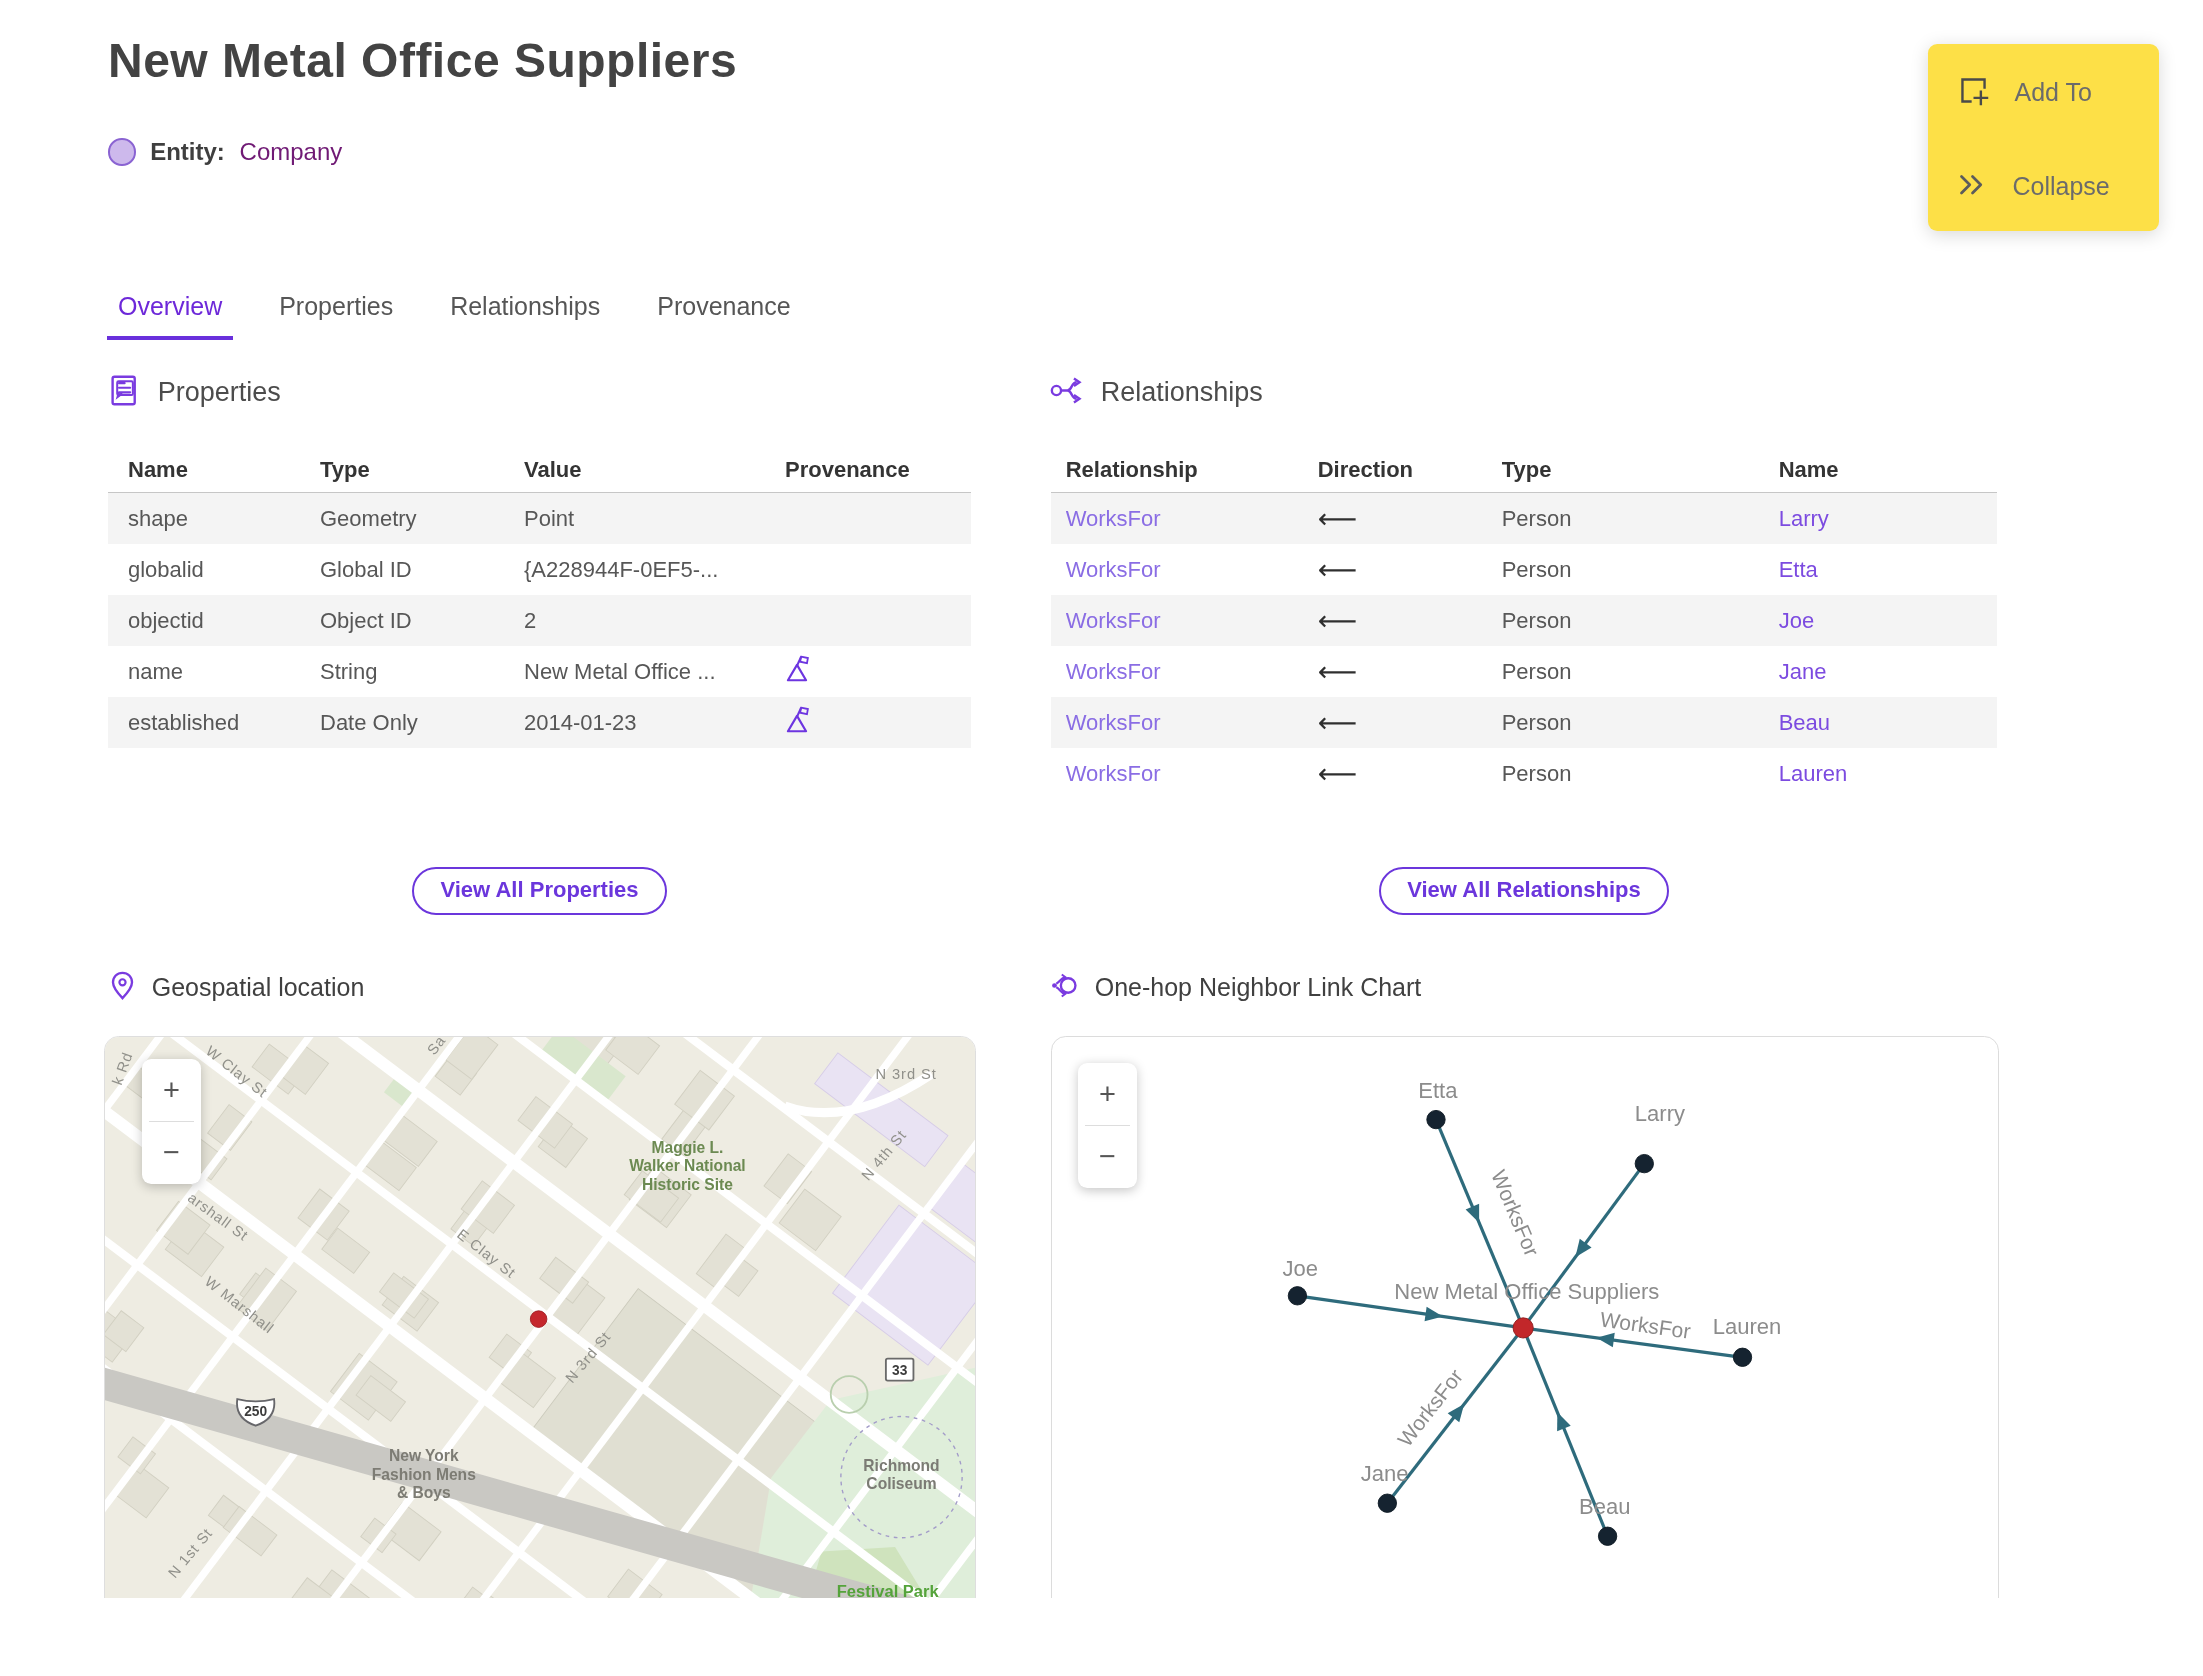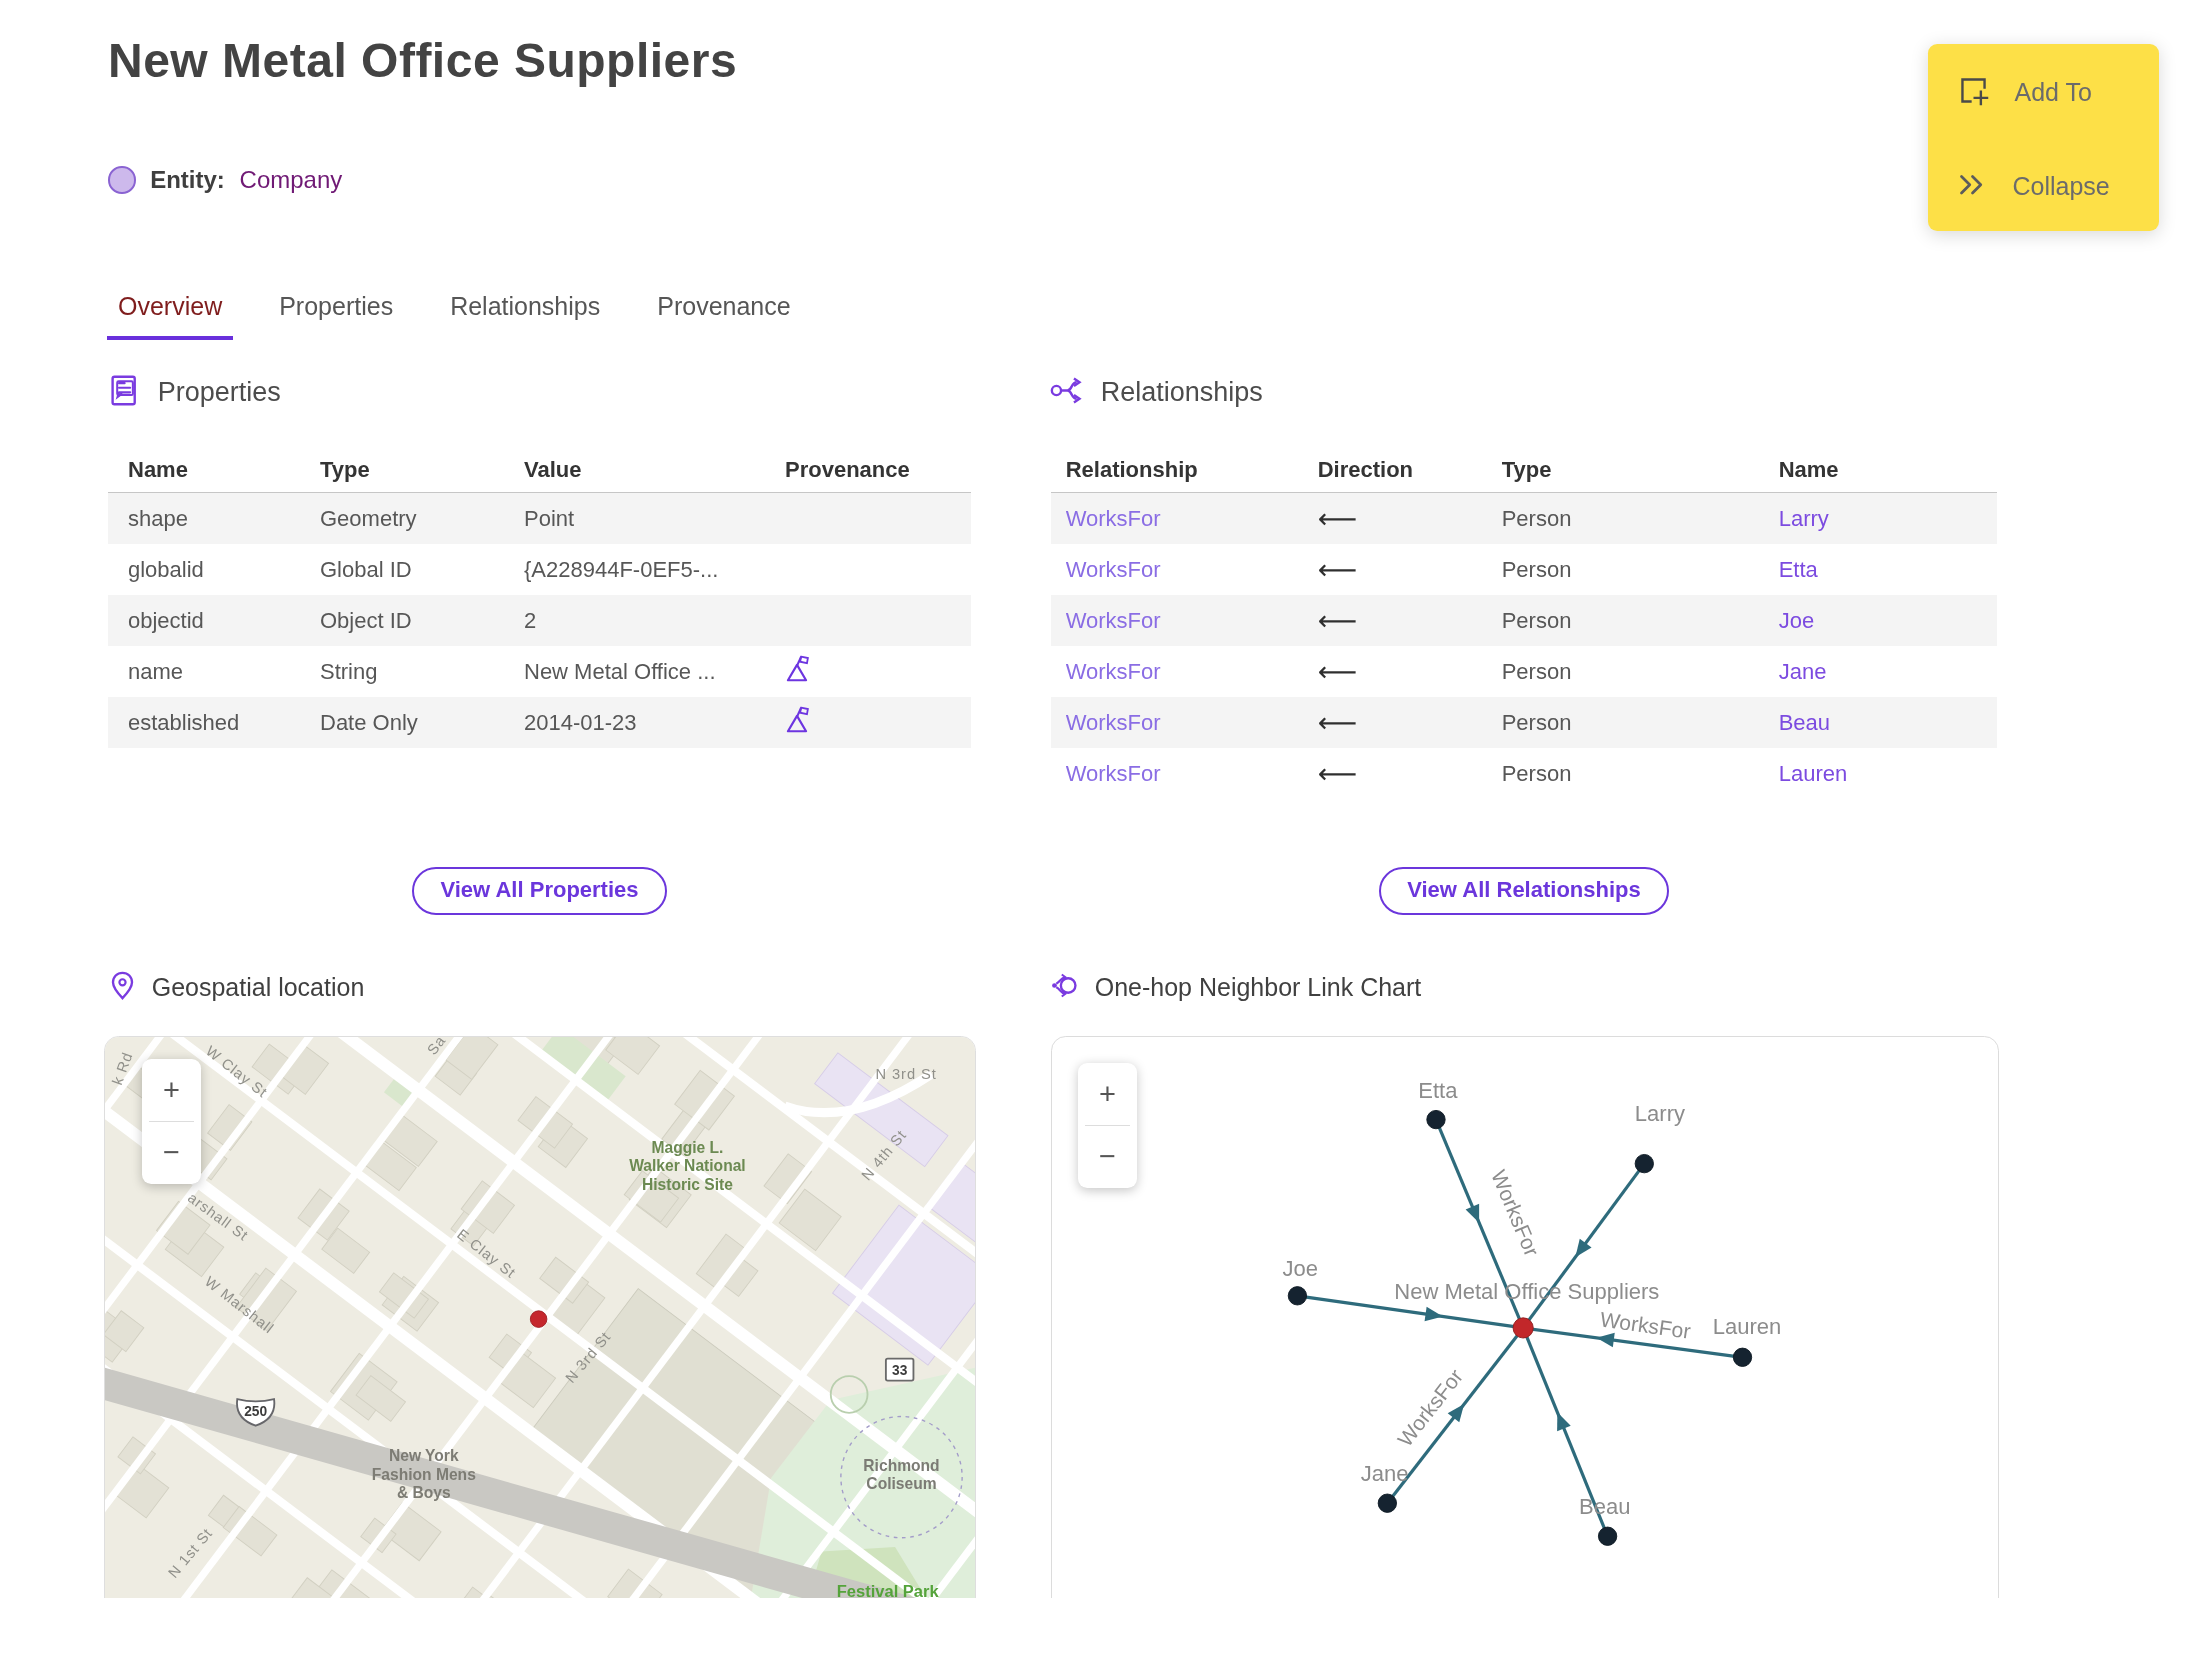--- a/index.html
+++ b/index.html
@@ -1,37 +1,37 @@
 <!DOCTYPE html>
 <html style="font-size:14.7px"><head>
 <meta charset="utf-8">
 <style>
   html,body{margin:0;padding:0;background:#ffffff;}
   .page{position:relative;width:2204px;height:1598px;background:#ffffff;overflow:hidden;
         font-family:"Liberation Sans", sans-serif;color:#4a4a4a;}
 
   
   .page-title{position:absolute;left:108px;top:33px;font-size:48px;font-weight:700;color:#434343;letter-spacing:0.5px;}
-  .entity-row{position:absolute;left:108px;top:138px;display:flex;align-items:center;gap:14.7px;margin-top:28px;}
+  .entity-row{position:absolute;left:108px;top:138px;display:flex;align-items:center;gap:14.7px;}
   .entity-dot{width:27.5px;height:27.5px;border-radius:50%;background:#cdb9ec;border:2.8px solid #8a63d2;box-sizing:border-box;}
   .entity-label{font-size:24px;font-weight:700;color:#3f3f3f;}
   .entity-type{font-size:24px;color:#701a75;}
 
   
   .actions-card{position:absolute;left:1928px;top:44px;width:231px;height:187px;background:#fde047;
                 border-radius:9.2px;box-shadow:0 3.7px 18.4px rgba(0,0,0,.15);}
   .action-item{position:absolute;left:27.5px;display:flex;align-items:center;gap:24px;cursor:pointer;}
   .action-item.add{top:29px;}
   .action-item.collapse{top:127px;}
   .action-item .lbl{font-size:25px;color:#6b6b6b;}
 
   
   .tabs{position:absolute;left:107px;top:292px;display:flex;}
   .tab{font-size:25px;color:#565656;padding:0 11px 14.7px 11px;margin-right:35px;border-bottom:4.6px solid transparent;cursor:pointer;}
-  .tab.active{color:#7f1d1d;border-bottom-color:#6930dc;}
+  .tab.active{color:#6d28d9;border-bottom-color:#6930dc;}
 
   
   .sec-head{position:absolute;top:373px;display:flex;align-items:center;gap:14.7px;}
   .sec-head.props{left:108px;}
   .sec-head.rels{left:1049px;}
   .sec-title{font-size:27px;color:#4c4c4c;}
 
   
   .tbl{position:absolute;top:448px;}
   .tbl.props{left:108px;width:863px;}

